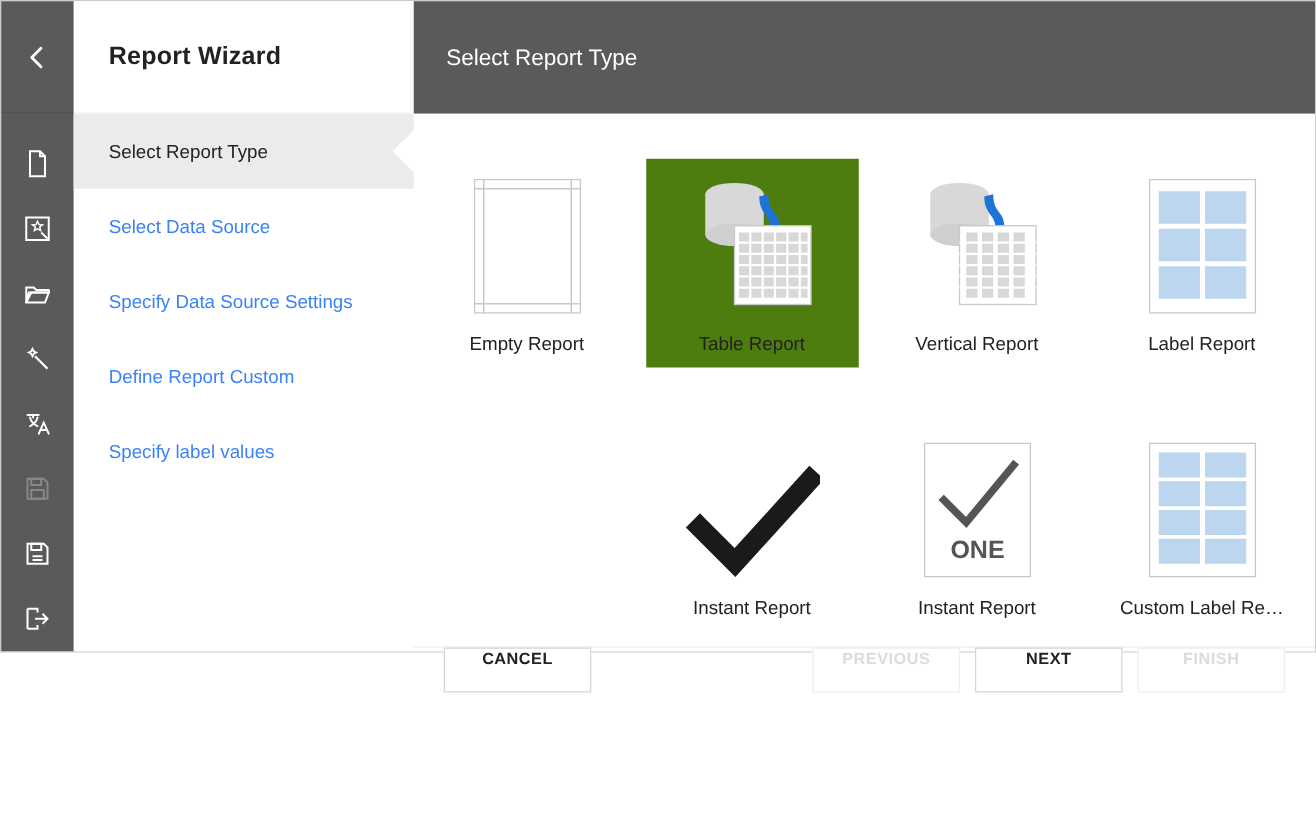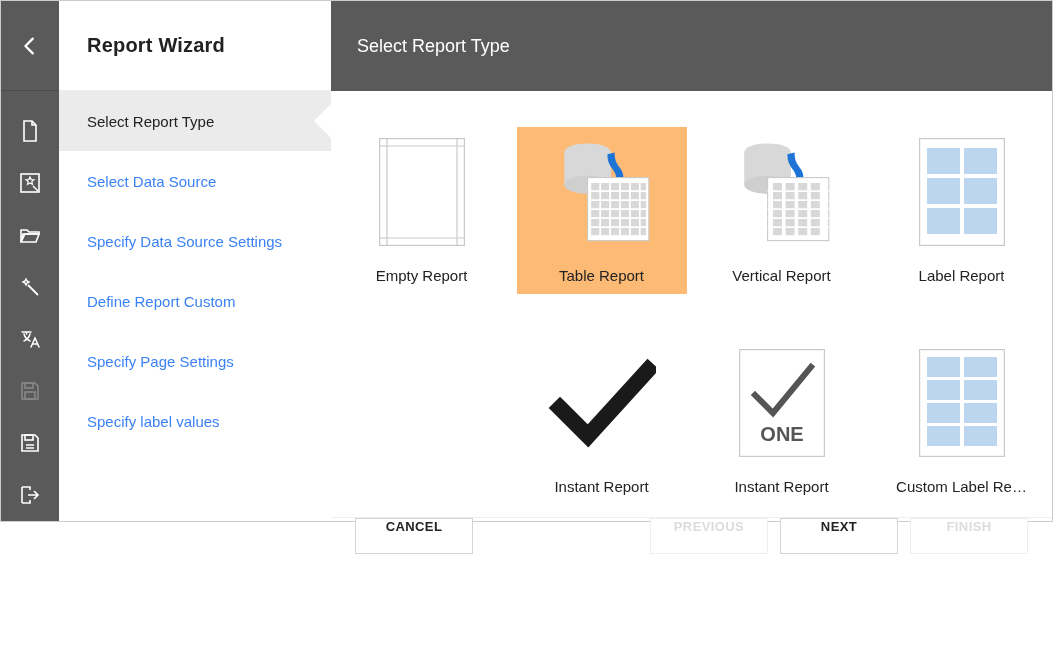--- a/index.html
+++ b/index.html
@@ -32,22 +32,22 @@
   .step-item.active::after {
     content: ""; position: absolute; right: -1px; top: 50%; transform: translateY(-50%);
     width: 0; height: 0; border-top: 18px solid transparent; border-bottom: 18px solid transparent;
     border-right: 18px solid #fff;
   }
 
   .content { flex: 1; background: #fff; display: flex; flex-direction: column; min-width: 0; }
   .grid-wrap { flex: 1; padding: 36px 24px 12px 24px; }
   .grid { display: grid; grid-template-columns: repeat(4, 170px); gap: 44px 10px; justify-content: center; }
   .tile { display: flex; flex-direction: column; align-items: center; padding: 6px 4px 10px 4px; }
-  .tile.selected { background: #fdba74; }
-  .tile .thumb { width: 108px; height: 118px; display: flex; align-items: center; justify-content: center; margin-bottom: 16px; }
+  .tile.selected { background: #4d7c0f; }
+  .tile .thumb { width: 108px; height: 118px; display: flex; align-items: flex-end; justify-content: center; margin-bottom: 16px; }
   .tile .label { font-size: 15px; color: #222; text-align: center; max-width: 160px; white-space: nowrap; overflow: hidden; text-overflow: ellipsis; }
 
   .footer { height: 64px; border-top: 1px solid #eee; display: flex; align-items: center; padding: 0 24px; gap: 12px; }
   .footer-spacer { flex: 1; }
   .btn { min-width: 118px; height: 36px; border: 1px solid #d5d5d5; background: #fff; font-size: 13px; font-weight: 600; letter-spacing: .4px; color: #222; display: flex; align-items: flex-start; justify-content: center; cursor: pointer; }
   .btn.disabled { color: #dcdcdc; border-color: #eee; cursor: default; }
 
   
   .bluecell { fill: #bcd6f0; }
   .greyline { stroke: #c9c9c9; stroke-width: 1.2; fill: none; }
@@ -133,23 +133,20 @@
         <span>Select Report Type</span>
       </div>
       <div class="step-item">
         <span>Select Data Source</span>
       </div>
       <div class="step-item">
         <span>Specify Data Source Settings</span>
       </div>
       <div class="step-item">
         <span>Define Report Custom</span>
-      </div>
-      <div class="step-item">
-        <span>Specify Page Settings</span>
       </div>
       <div class="step-item">
         <span>Specify label values</span>
       </div>
     </div>
 
     <div class="content">
       <div class="grid-wrap">
         <div class="grid">
 

